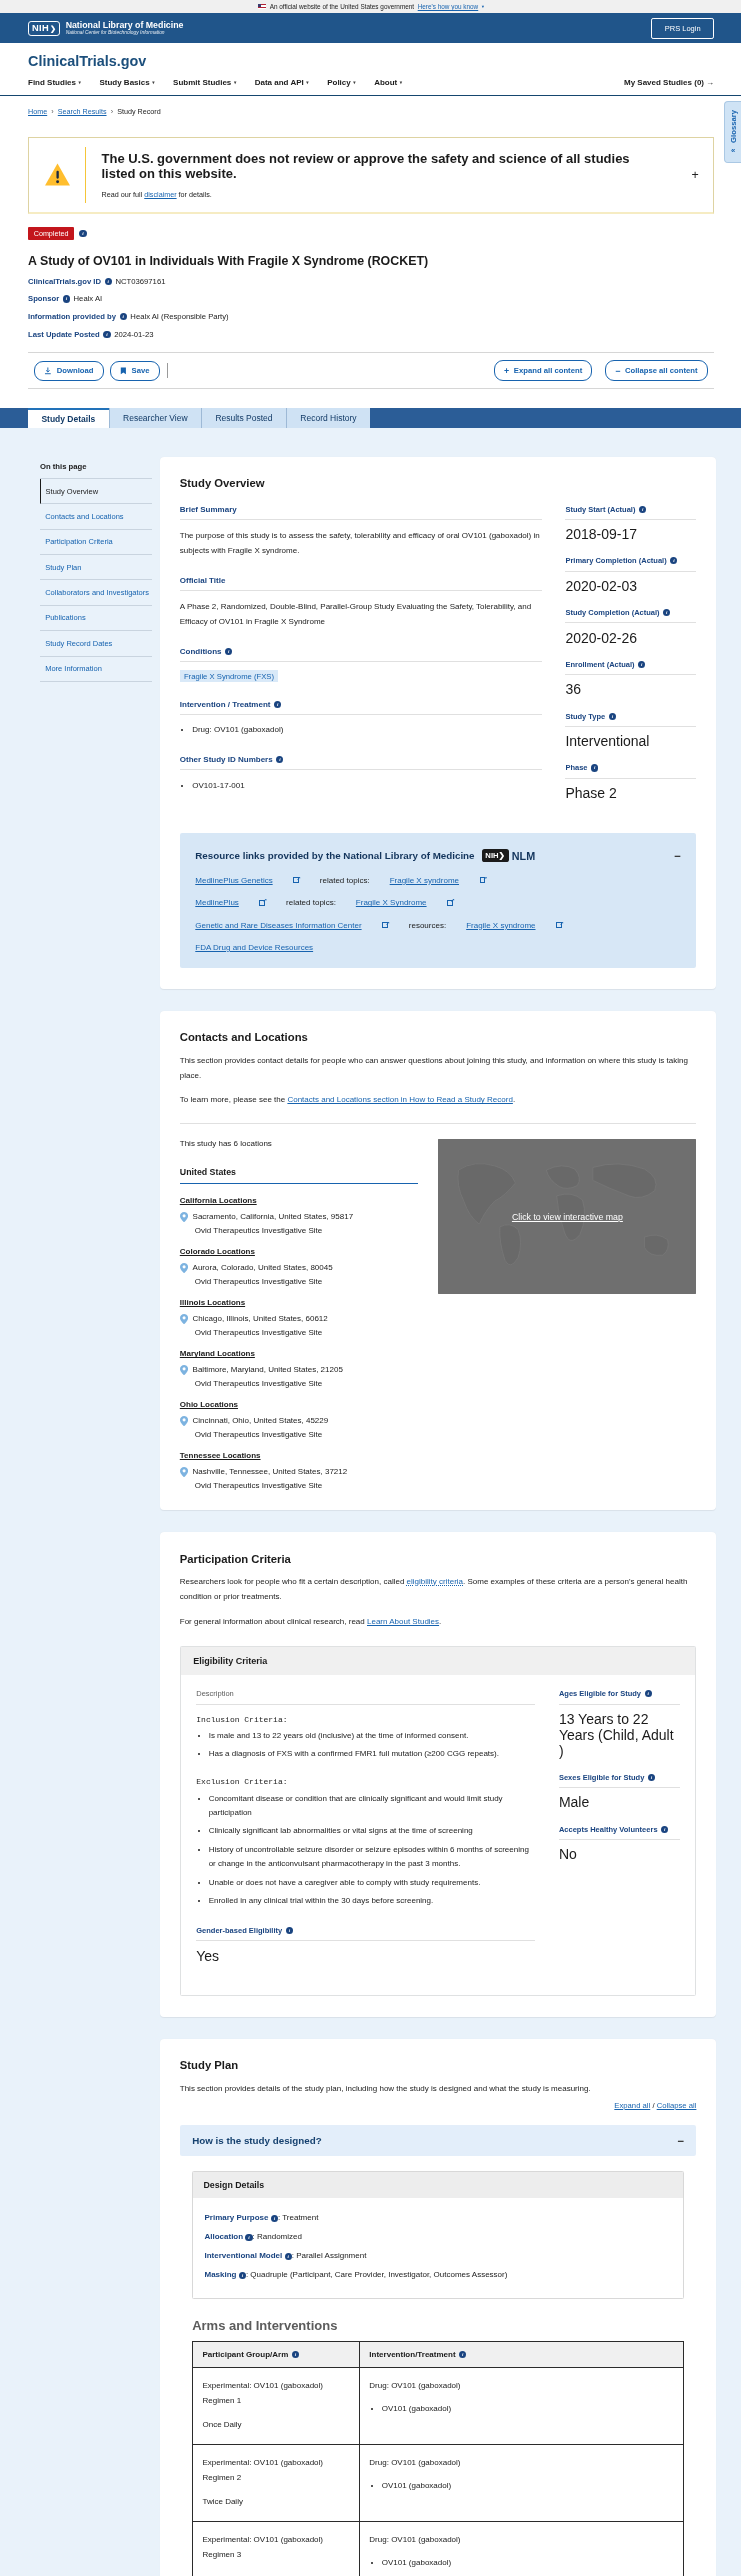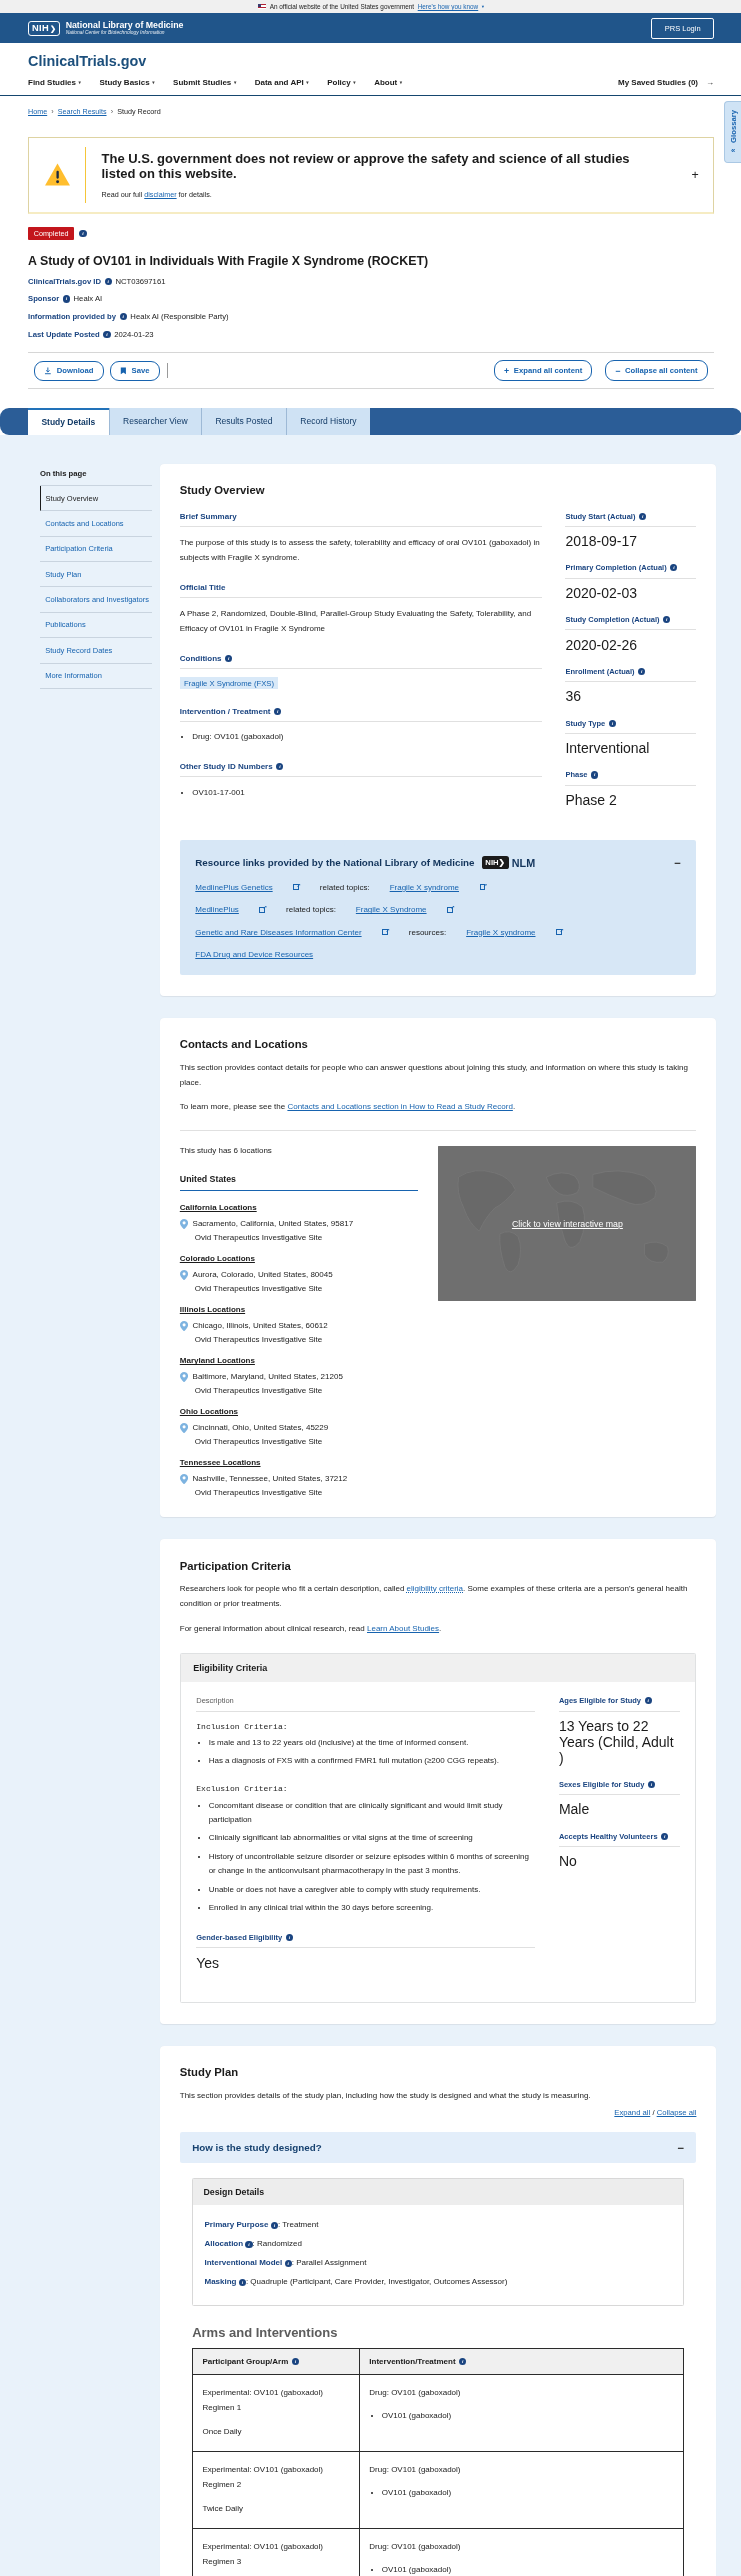--- a/index.html
+++ b/index.html
@@ -30,21 +30,21 @@
   .nih-org .l2 { font-size:4.9px; font-style:italic; opacity:.9; }
   .prs-login { border:0.5px solid #fff; border-radius:2.1px; color:#fff; background:transparent;
     padding:5.2px 12.4px; font-size:7.5px; font-family:inherit; cursor:pointer; }
   
   .ct-logo { padding:10.3px 28px 2.1px; font-size:14.4px; font-weight:bold; color:#1c4f7c; }
   .main-nav { display:flex; align-items:center; padding:6.2px 28px 8.2px; border-bottom:0.5px solid #15466f; }
   .nav-item { font-size:8px; font-weight:bold; color:#1b1b1b; margin-right:18.5px;
     cursor:pointer; display:flex; align-items:center; gap:2.6px; }
   .nav-item .tiny-chev { color:#444; }
   .nav-spacer { flex:1; }
-  .saved-link { font-size:8px; font-weight:bold; color:#1b1b1b; cursor:pointer; display:flex; gap:8px; align-items:center;}
+  .saved-link { font-size:8px; font-weight:bold; color:#1b1b1b; cursor:pointer; display:flex; gap:2px; align-items:center;}
   
   .breadcrumb { padding:11.3px 28px 5.2px; font-size:7.2px; display:flex; gap:4.1px; align-items:center; }
   .bc-sep { color:#555; }
   
   .glossary-tab { position:absolute; top:101px; right:0; width:18.5px; height:62px;
     background:#cfe3f5; border:0.5px solid #aac8e4; border-right:none; border-radius:4.1px 0 0 4.1px;
     display:flex; flex-direction:column; align-items:center; justify-content:center; gap:3.1px; cursor:pointer; z-index:5;}
   .glossary-tab .gl-txt { writing-mode:vertical-rl; transform:rotate(180deg);
     color:#1763af; font-weight:bold; font-size:7.7px; }
   .glossary-tab .gl-ch { color:#1763af; font-weight:bold; font-size:7.7px; }
@@ -72,21 +72,21 @@
   .toolbar { margin:13.4px 28px 0; border-top:0.5px solid #d6d6d6; border-bottom:0.5px solid #d6d6d6;
     padding:6.7px 6.2px; display:flex; align-items:center; }
   .tb-btn { border:0.5px solid #1763af; color:#1763af; background:#fff; border-radius:9px;
     font-weight:bold; font-size:7.7px; padding:4.6px 9.3px; display:inline-flex; align-items:center;
     gap:4.6px; cursor:pointer; font-family:inherit; }
   .tb-btn + .tb-btn { margin-left:6.2px; }
   .tb-sep { width:0.5px; height:15.5px; background:#9a9a9a; margin:0 7.2px; }
   .tb-right { margin-left:auto; display:flex; gap:6.2px; }
   .pm { font-size:8.8px; font-weight:bold; }
   
-  .tabbar { background:#2b5d97; margin-top:18.5px; padding-left:28px; display:flex; height:27px;border-radius:9px; }
+  .tabbar { background:#2b5d97; margin-top:18.5px; padding-left:28px; display:flex; height:20px; }
   .tab { display:flex; align-items:center; padding:0 13.4px; font-size:8.5px; color:#123a66;
     background:#cfe2f4; border-left:0.5px solid #9db9d6; cursor:pointer; }
   .tab:first-child { border-left:none; }
   .tab.active { background:#fff; font-weight:bold; border-top:2.6px solid #2272b9; border-left:none; }
   
   .content { background:#e9f2fa; padding:29px 26px 25px 40px; display:flex; gap:8.2px; }
   .side { width:112px; flex:0 0 auto; font-size:7.5px; }
   .side-head { font-weight:bold; font-size:7.7px; padding:5.2px 0 7.2px; border-bottom:0.5px solid #c9d4df; }
   .side-item { padding:7.7px 0 7.7px 5.2px; border-bottom:0.5px solid #c9d4df; cursor:pointer; }
   .side-item.active { border-left:1.5px solid #1b1b1b; color:#1b1b1b; font-weight:normal; padding-left:4.6px; }

